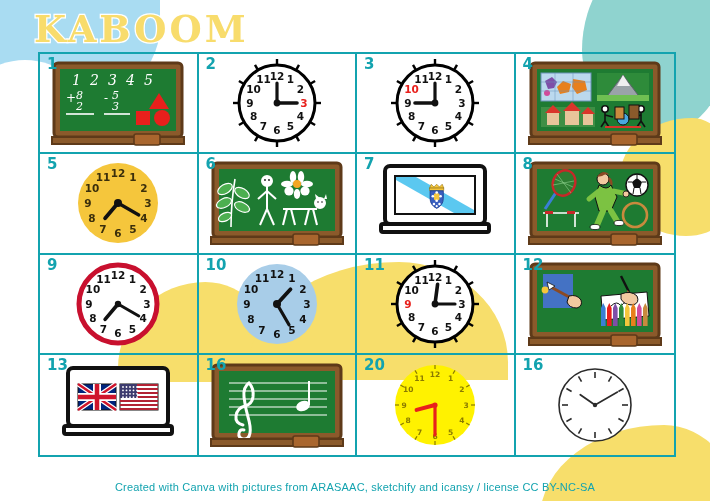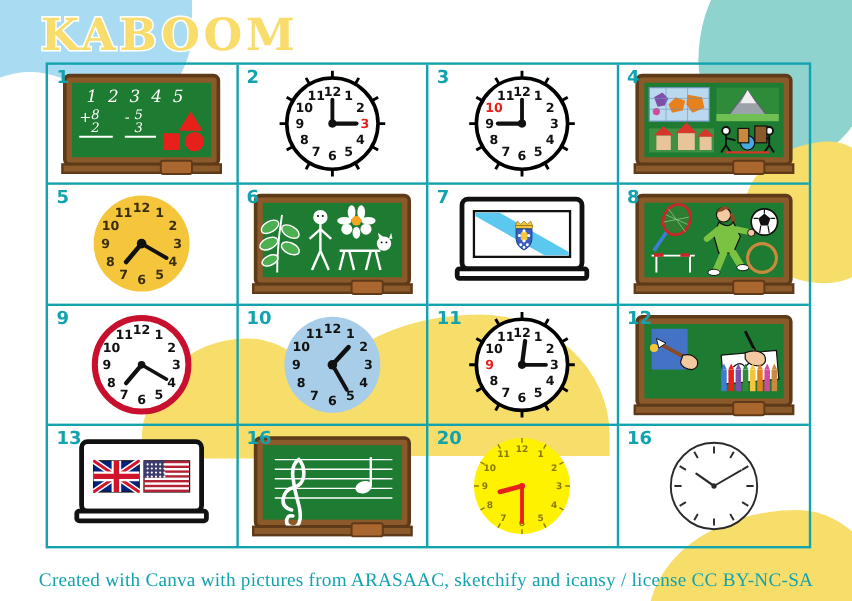--- a/index.html
+++ b/index.html
@@ -90,21 +90,21 @@
     font-family: "DejaVu Sans", sans-serif;
     font-size: 15px; font-weight: bold; color: #13A3AF;
     z-index: 5; line-height: 1.1;
   }
   .cell-art { width: 100%; height: 100%; display:flex; align-items:center; justify-content:center; }
   .cell-art svg { display:block; }
 
   .footer {
     position: absolute; z-index: 4; left: 0; bottom: 8px; width: 710px;
     text-align: center;
-    font-size: 16px; color: #13A3AF; letter-spacing: 0.2px; font-family: Liberation Serif, serif;
+    font-size: 11px; color: #13A3AF; letter-spacing: 0.2px;
   }
 </style>
 </head>
 <body>
 
 <div class="blob blob-blue-tl"></div>
 <div class="blob blob-white-l"></div>
 <div class="blob blob-teal-tr"></div>
 <div class="blob blob-yellow-r"></div>
 <div class="blob blob-yellow-left"></div>

